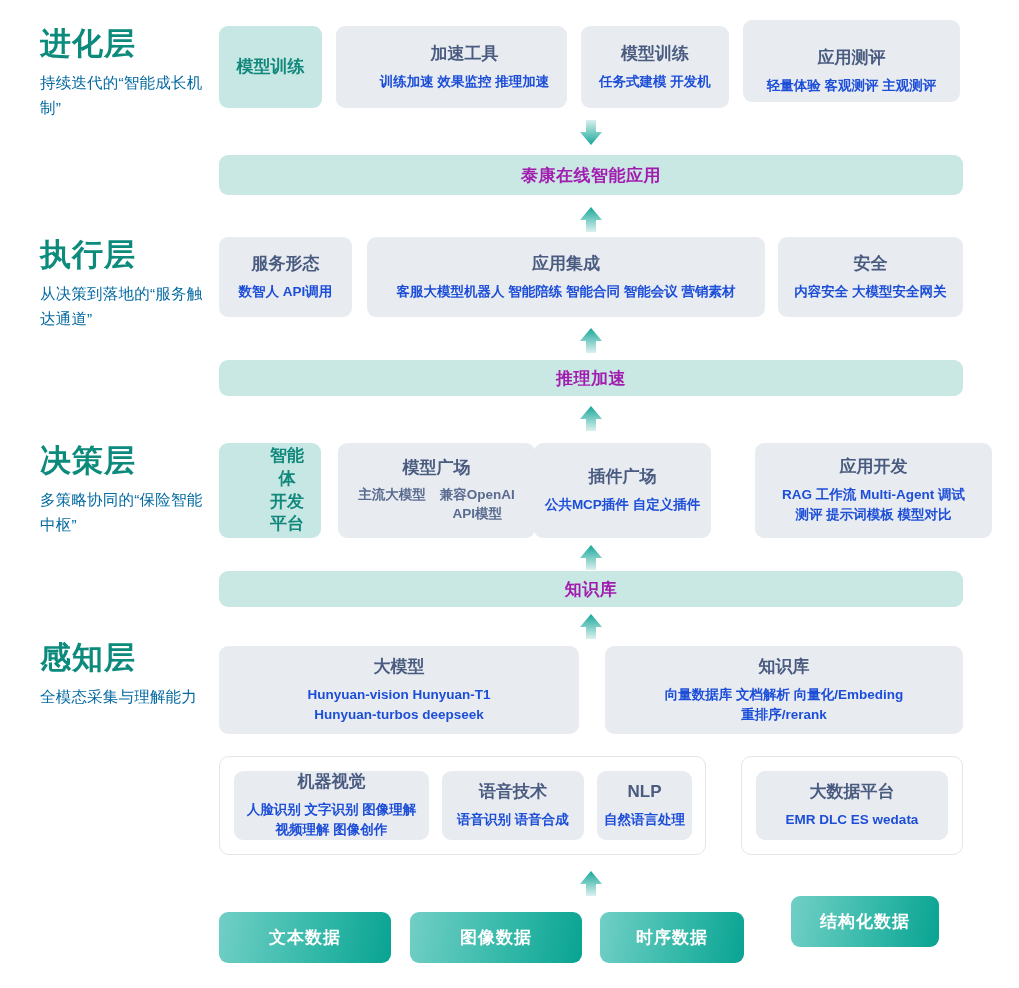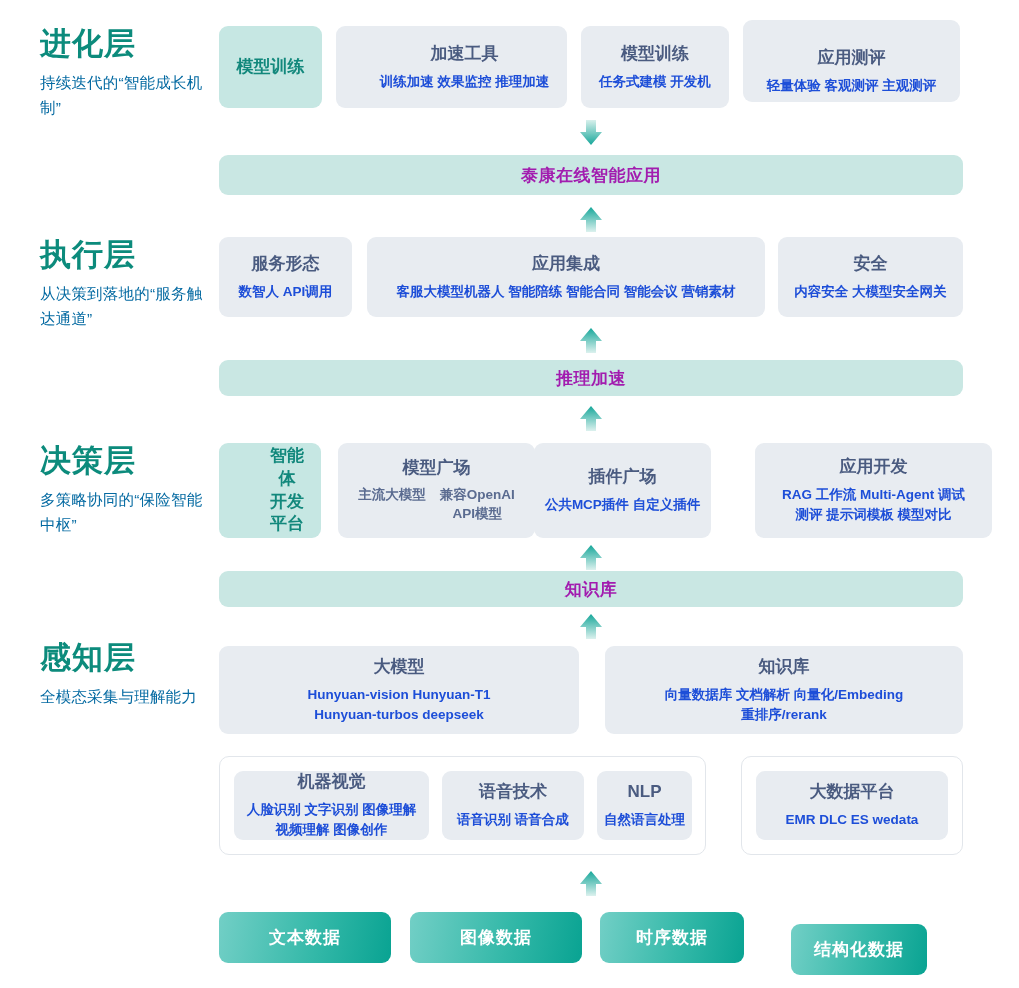--- a/index.html
+++ b/index.html
@@ -353,17 +353,17 @@
 
   <div class="pill" style="left:219px; top:912px; width:172px; height:51px;">
     <span class="pill-text">文本数据</span>
   </div>
   <div class="pill" style="left:410px; top:912px; width:172px; height:51px;">
     <span class="pill-text">图像数据</span>
   </div>
   <div class="pill" style="left:600px; top:912px; width:144px; height:51px;">
     <span class="pill-text">时序数据</span>
   </div>
-  <div class="pill" style="left:791px; top:924px; width:136px; height:51px;">
+  <div class="pill" style="left:791px; top:896px; width:148px; height:51px;">
     <span class="pill-text">结构化数据</span>
   </div>
 
 </div>
 
 </body></html>

